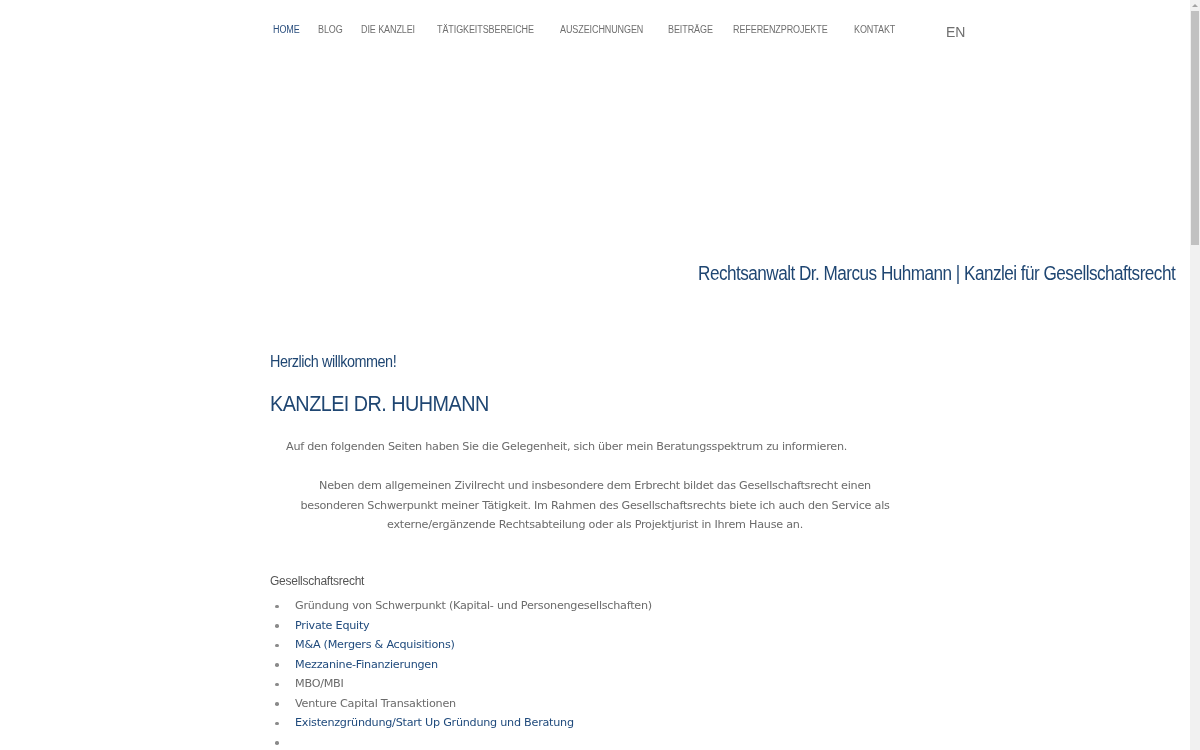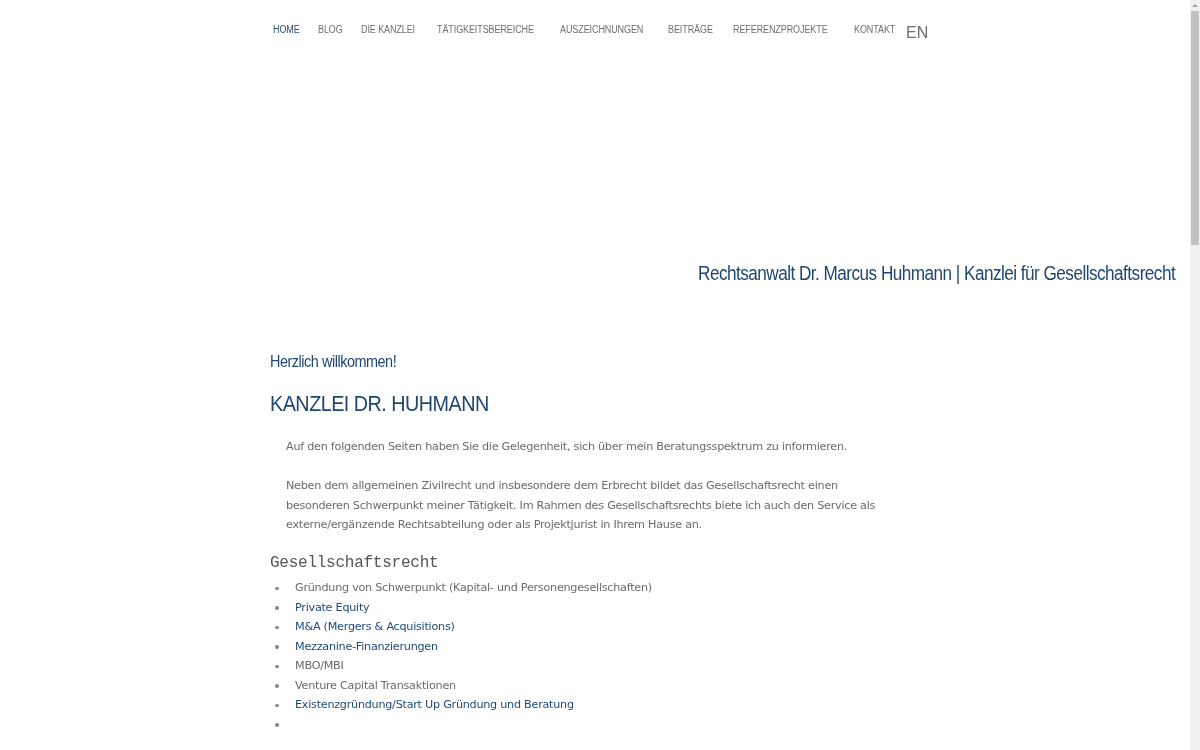--- a/index.html
+++ b/index.html
@@ -42,23 +42,23 @@
       transform: scaleX(0.9);
       transform-origin: left center;
       display: inline-block;
     }
     .nav a.active {
       color: #2b4f7e;
     }
     .lang {
       position: absolute;
       top: 24px;
-      left: 906px;
-      font-family: "Liberation Sans", sans-serif;
-      font-size: 16px;
+      left: 946px;
+      font-family: "Liberation Sans", sans-serif;
+      font-size: 14px;
       color: #6f6f6f;
       text-decoration: none;
     }
     
     .tagline {
       position: absolute;
       top: 262px;
       right: 15px;
       font-family: "Liberation Sans", sans-serif;
       font-size: 19.5px;
@@ -101,26 +101,26 @@
     }
     .para {
       margin: 16px;
       font-family: "DejaVu Sans", sans-serif;
       font-size: 11.2px;
       color: #6b6b6b;
       line-height: 19.5px;
       letter-spacing: -0.25px;
     }
     .p1 { margin-top: 19px; }
-    .p2 { margin-top: 19.5px; }
+    .p2 { margin-top: 19.5px; text-align: center; }
     .p3 { margin-top: 19.5px; }
     .section-head {
-      margin-top: 19px;
-      font-family: Liberation Mono, monospace;
-      font-size: 16px;
+      margin-top: 37px;
+      font-family: Liberation Sans, sans-serif;
+      font-size: 12px;
       color: #555555;
       line-height: 19.5px;
       letter-spacing: -0.25px;
       font-weight: normal;
     }
     ul.list {
       margin: 5px 0 0 0;
       padding: 0 0 0 25px;
       list-style: none;
     }

